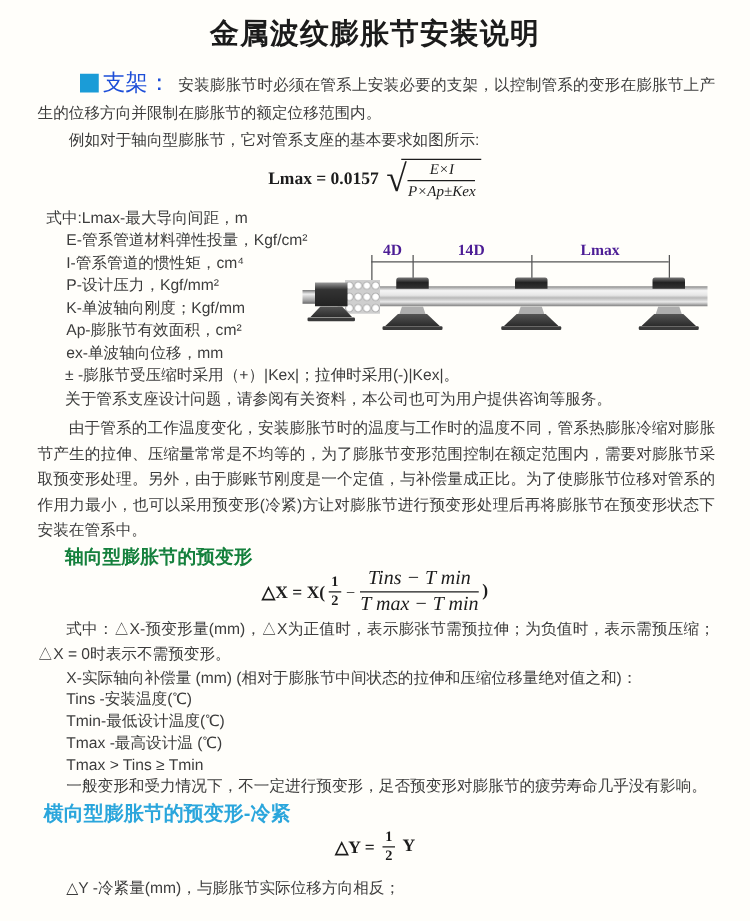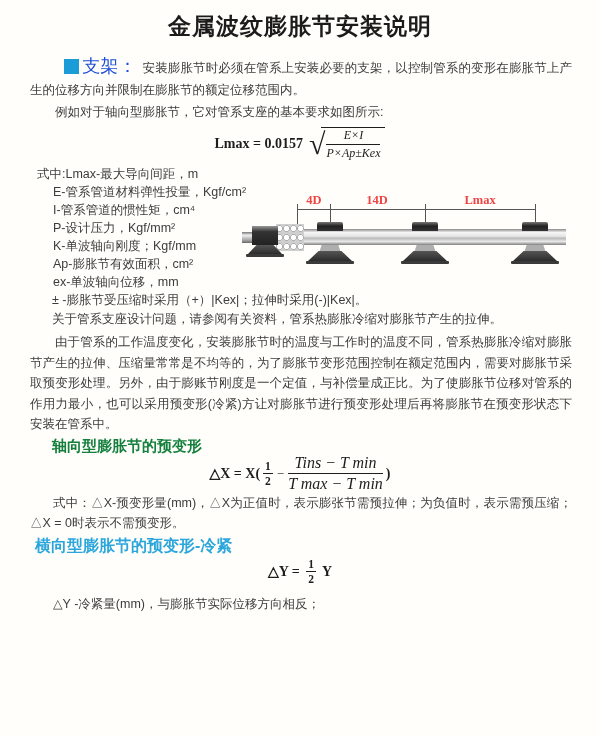--- a/index.html
+++ b/index.html
@@ -43,21 +43,21 @@
   .vfrac .vden{display:block;padding-top:1px;}
   .vfrac.small{font-size:11.5px;font-weight:700;}
   .vfrac.it{font-style:italic;font-size:16px;}
   .f-min{font-size:13px;margin:0 1px;}
   
   .diagram{position:absolute;left:240px;top:193px;width:332px;height:92px;}
   .dim-line{position:absolute;left:57px;top:16px;width:238px;border-top:1px solid #555;}
   .tick{position:absolute;top:11px;height:26px;border-left:1px solid #555;}
   .t1{left:57px}.t2{left:90px}.t3{left:185px}.t4{left:295px}
   .dlabel{position:absolute;top:0;width:50px;text-align:center;
-          font-family:"Liberation Serif",serif;font-weight:700;font-size:12.5px;color:#ef4444;}
+          font-family:"Liberation Serif",serif;font-weight:700;font-size:12.5px;color:#4c1d95;}
   .l1{left:49px}.l2{left:112px}.l3{left:215px}
   .pipe-stub{position:absolute;left:2px;top:39px;width:40px;height:11px;
      background:linear-gradient(#777,#eee 30%,#ccc 50%,#999 80%,#666);}
   .pipe-main{position:absolute;left:30px;top:36px;width:296px;height:16px;
      background:linear-gradient(to bottom,#8a8a8a 0%,#f5f5f5 22%,#e6e6e6 45%,#b9b9b9 58%,#e9e9e9 78%,#808080 100%);}
   .bellows{position:absolute;left:36px;top:31px;width:28px;height:27px;background-color:#cfcfcf;
      background-image:radial-gradient(circle at 3.5px 4.5px,#ffffff 2.2px,#a9a9a9 3px,rgba(0,0,0,0) 3.6px);
      background-size:7px 9px;}
   .anchor{position:absolute;left:6px;top:38px;width:40px;height:30px;}
   .ablock{position:absolute;left:6px;top:-5px;width:26px;height:19px;
@@ -99,21 +99,21 @@
     <div class="d0">式中:Lmax-最大导向间距，m</div>
     <div>E-管系管道材料弹性投量，Kgf/cm²</div>
     <div>I-管系管道的惯性矩，cm⁴</div>
     <div>P-设计压力，Kgf/mm²</div>
     <div>K-单波轴向刚度；Kgf/mm</div>
     <div>Ap-膨胀节有效面积，cm²</div>
     <div>ex-单波轴向位移，mm</div>
   </div>
 
   <p class="pm">± -膨胀节受压缩时采用（+）|Kex|；拉伸时采用(-)|Kex|。</p>
-  <p class="consult">关于管系支座设计问题，请参阅有关资料，管系热膨胀冷缩对膨胀节产生的拉伸。</p>
+  <p class="consult">关于管系支座设计问题，请参阅有关资料，本公司也可为用户提供咨询等服务。</p>
 
   <div class="diagram">
     <div class="dim-line"></div>
     <div class="tick t1"></div>
     <div class="tick t2"></div>
     <div class="tick t3"></div>
     <div class="tick t4"></div>
     <div class="pipe-stub"></div>
     <div class="pipe-main"></div>
     <div class="bellows"></div>
@@ -159,20 +159,28 @@
     <span class="f-min">−</span>
     <span class="vfrac it">
       <span class="vnum">Tins − T min</span>
       <span class="vden">T max − T min</span>
     </span>
     <span class="f-bold">)</span>
   </div>
 
   <p class="explain">式中：△X-预变形量(mm)，△X为正值时，表示膨张节需预拉伸；为负值时，表示需预压缩；△X = 0时表示不需预变形。</p>
 
+  <div class="dlist">
+    <div>X-实际轴向补偿量 (mm) (相对于膨胀节中间状态的拉伸和压缩位移量绝对值之和)：</div>
+    <div>Tins -安装温度(℃)</div>
+    <div>Tmin-最低设计温度(℃)</div>
+    <div>Tmax -最高设计温 (℃)</div>
+    <div>Tmax &gt; Tins ≥ Tmin</div>
+    <div>一般变形和受力情况下，不一定进行预变形，足否预变形对膨胀节的疲劳寿命几乎没有影响。</div>
+  </div>
 
   <h3 class="sub2">横向型膨胀节的预变形-冷紧</h3>
 
   <div class="formula f3">
     <span class="f-bold">△Y = </span>
     <span class="vfrac small">
       <span class="vnum">1</span>
       <span class="vden">2</span>
     </span>
     <span class="f-bold"> Y</span>

